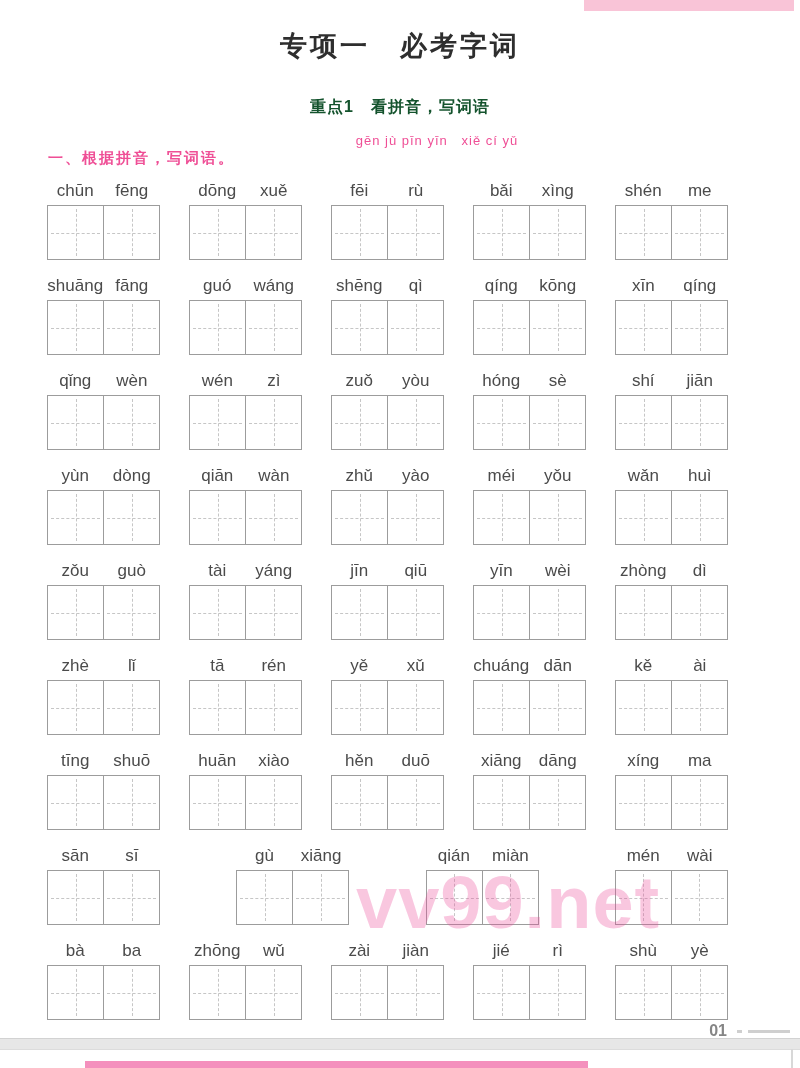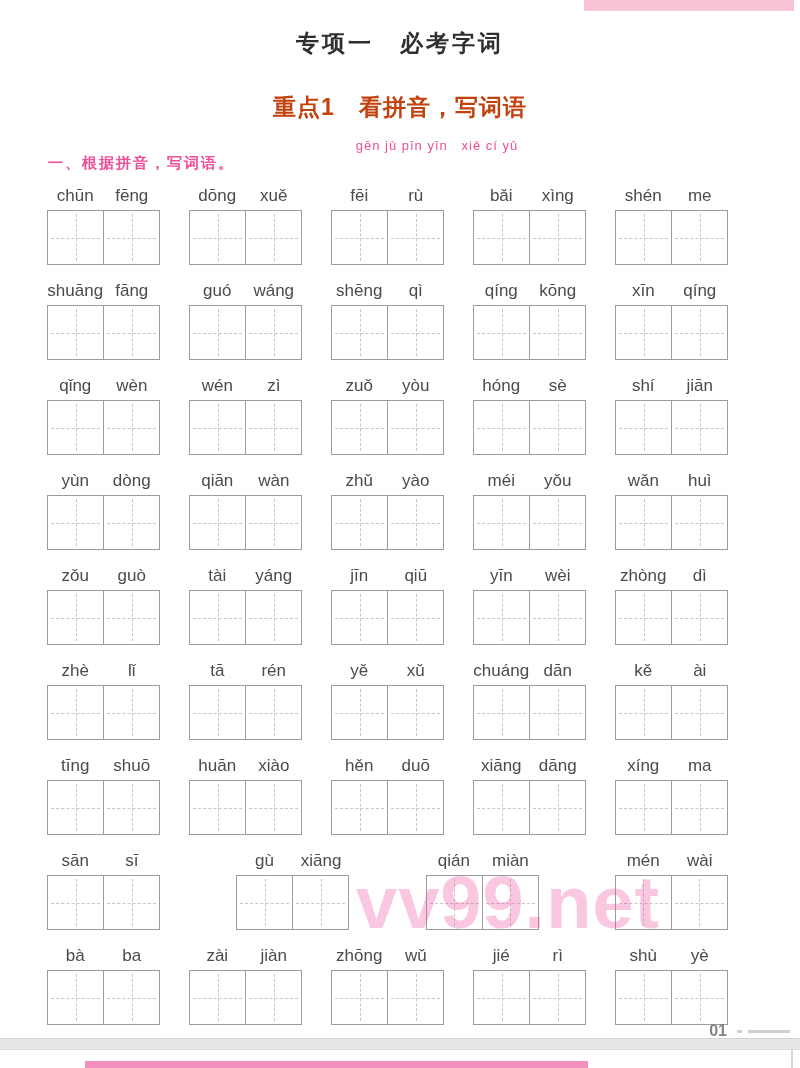--- a/index.html
+++ b/index.html
@@ -16,33 +16,33 @@
     top: 0;
     right: 6px;
     width: 210px;
     height: 11px;
     background: var(--light_pink, #f9c4d7);
   }
   .title {
     margin: 0;
     padding-top: 28px;
     text-align: center;
-    font-size: 23px;
+    font-size: 27px;
     font-weight: bold;
     letter-spacing: 3px;
     color: #2e2e2e;
   }
   .subtitle {
     margin: 0;
     padding-top: 33px;
     text-align: center;
-    font-size: 23px;
+    font-size: 16px;
     font-weight: bold;
     letter-spacing: 1px;
-    color: #c2410c;
+    color: #14532d;
   }
   .instruction { margin: 15px 0 0 48px; }
   .instr-pinyin {
     color: var(--pink, #ef4f96);
     font-size: 13px;
     margin-left: 26px;
     letter-spacing: 1px;
     white-space: pre;
     text-align: center;
   }
@@ -569,32 +569,32 @@
             <span>bà</span>
             <span>ba</span>
           </div>
           <div class="boxes">
             <div class="cell"></div>
             <div class="cell"></div>
           </div>
         </div>
         <div class="entry">
           <div class="pinyin">
+            <span>zhōng</span>
+            <span>wǔ</span>
+          </div>
+          <div class="boxes">
+            <div class="cell"></div>
+            <div class="cell"></div>
+          </div>
+        </div>
+        <div class="entry">
+          <div class="pinyin">
             <span>zài</span>
             <span>jiàn</span>
-          </div>
-          <div class="boxes">
-            <div class="cell"></div>
-            <div class="cell"></div>
-          </div>
-        </div>
-        <div class="entry">
-          <div class="pinyin">
-            <span>zhōng</span>
-            <span>wǔ</span>
           </div>
           <div class="boxes">
             <div class="cell"></div>
             <div class="cell"></div>
           </div>
         </div>
         <div class="entry">
           <div class="pinyin">
             <span>jié</span>
             <span>rì</span>

